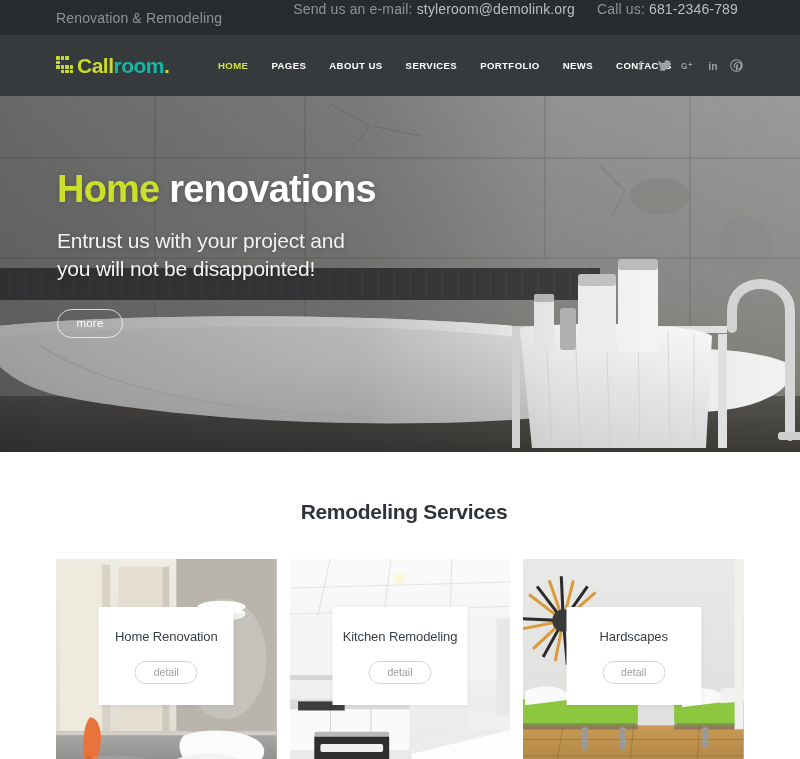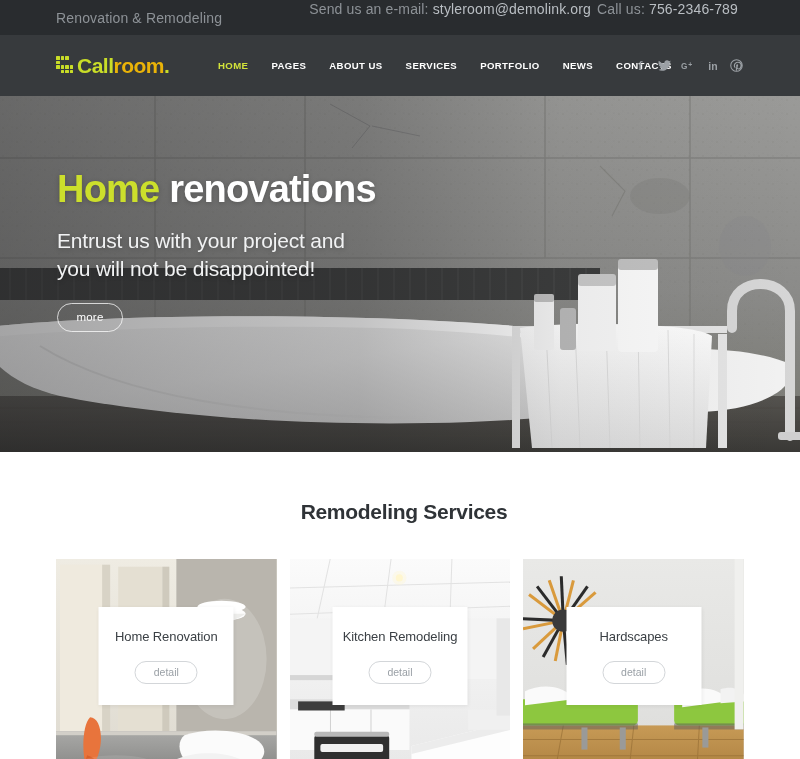--- a/index.html
+++ b/index.html
@@ -24,21 +24,21 @@
     position: relative;
   }
   .topbar-tagline { margin-left: 56px; }
   .topbar-right {
     position: absolute;
     right: 62px;
     top: 0;
     height: 17px;
     display: flex;
     align-items: center;
-    gap: 6px;
+    gap: 22px;
   }
   .topbar-email .tb-label,
   .topbar-phone .tb-label { color: #8d9297; }
   .topbar-email .tb-value { color: #b9bec3; }
   .topbar-phone .tb-value { color: #b9bec3; }
 
   
   .header {
     height: 61px;
     background: #373a3d;
@@ -65,21 +65,21 @@
   .logo-mark i { background: #c9dd28; display: block; border-radius: 0.5px; }
   .logo-mark i.off { background: transparent; }
   .logo-text {
     font-size: 21px;
     font-weight: bold;
     letter-spacing: -0.5px;
     line-height: 1;
     white-space: nowrap;
   }
   .logo-text .l1 { color: #c9dd28; }
-  .logo-text .l2 { color: #eab308; }
+  .logo-text .l2 { color: #14b8a6; }
   .logo-text .l3 { color: #c9dd28; }
 
   .nav {
     position: absolute;
     left: 218px;
     top: 0;
     height: 61px;
     display: flex;
     align-items: center;
     gap: 23px;
@@ -144,21 +144,21 @@
   .hero-sub {
     margin-top: 19px;
     font-size: 21px;
     line-height: 1.33;
     color: #f1f2f3;
     font-weight: 300;
     letter-spacing: -0.2px;
     text-shadow: 0 1px 5px rgba(0,0,0,.25);
   }
   .hero-btn {
-    margin-top: 20px;
+    margin-top: 26px;
     display: inline-flex;
     align-items: center;
     justify-content: center;
     width: 66px;
     height: 29px;
     border: 1px solid rgba(255,255,255,.75);
     border-radius: 15px;
     color: #ffffff;
     font-size: 11.5px;
     background: transparent;
@@ -235,21 +235,21 @@
 
 <div class="topbar">
   <span class="topbar-tagline">Renovation &amp; Remodeling</span>
   <div class="topbar-right">
     <span class="topbar-email">
       <span class="tb-label">Send us an e-mail:</span>
       <span class="tb-value">styleroom@demolink.org</span>
     </span>
     <span class="topbar-phone">
       <span class="tb-label">Call us:</span>
-      <span class="tb-value">756-2346-789</span>
+      <span class="tb-value">681-2346-789</span>
     </span>
   </div>
 </div>
 
 <div class="header">
 
   <a class="logo">
     <span class="logo-mark">
       <i></i>
         <i></i>

